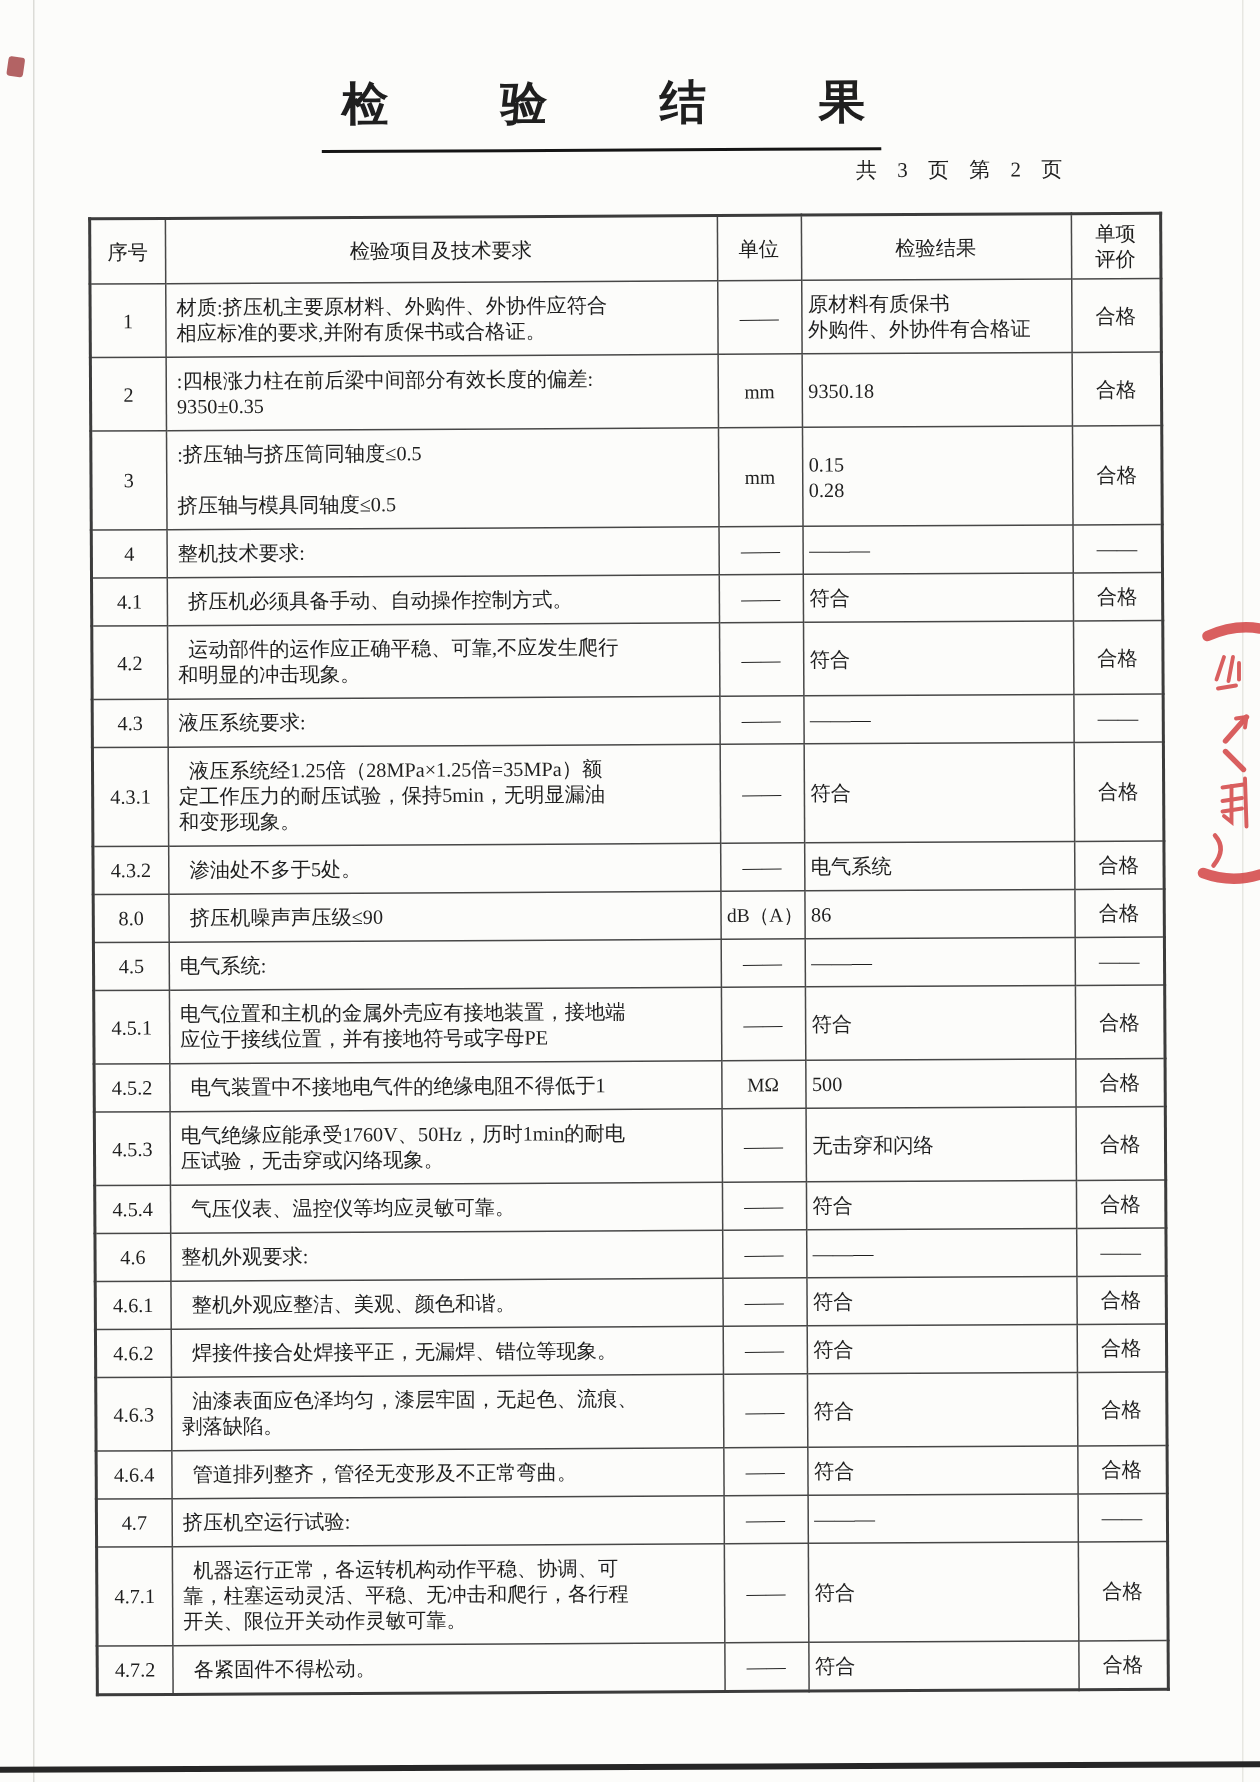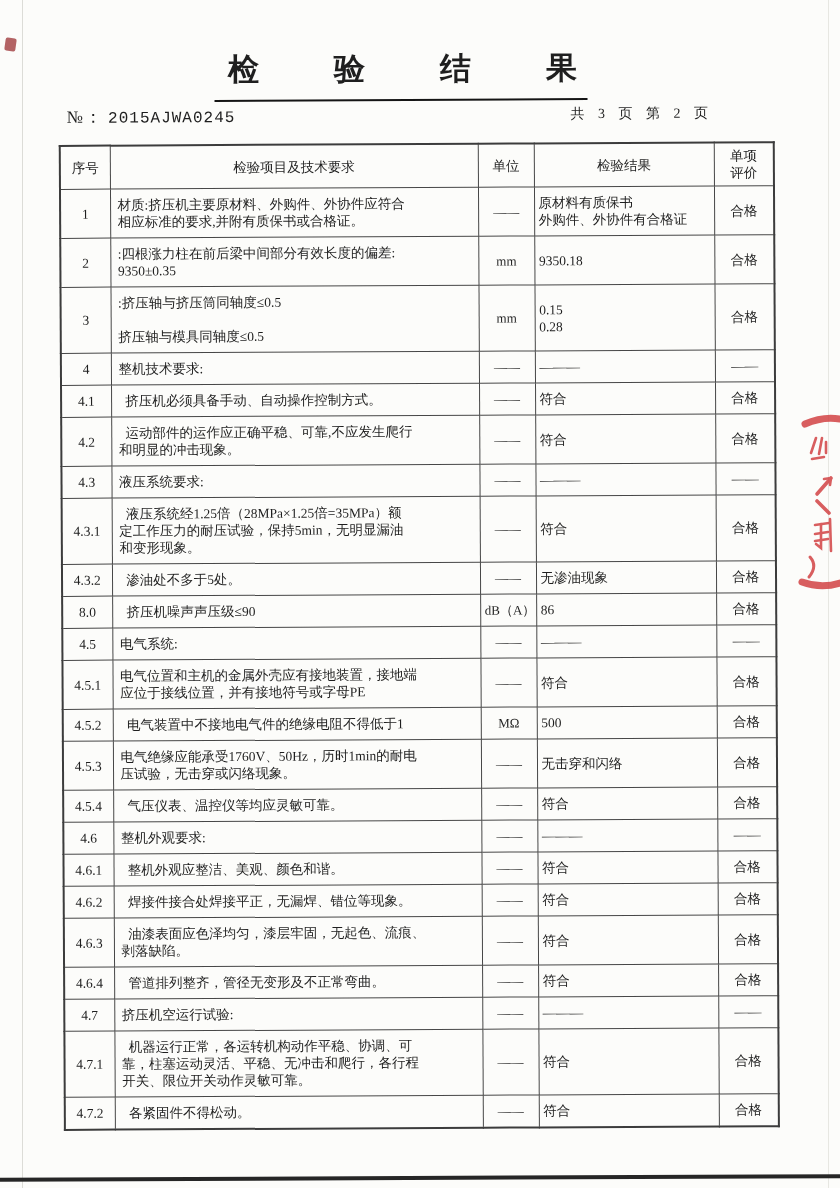--- a/index.html
+++ b/index.html
@@ -77,24 +77,20 @@
 </svg>
 
 <div id="sheet">
 
   <div class="title-wrap">
     <span class="title-underline">
       <span class="title-text">检验结果</span>
     </span>
   </div>
 
-  <div class="docno">
-    <span class="no-label">№：</span>
-    <span class="no-value">2015AJWA0245</span>
-  </div>
 
   <div class="pageinfo">共 3 页 第 2 页</div>
 
   <table class="insp">
     <colgroup>
       <col style="width:50px">
         <col style="width:368px">
         <col style="width:56px">
         <col style="width:180px">
         <col style="width:60px">
@@ -172,21 +168,21 @@
 定工作压力的耐压试验，保持5min，无明显漏油
 和变形现象。</td>
           <td class="c-unit">——</td>
           <td class="c-result">符合</td>
           <td class="c-eval">合格</td>
         </tr>
         <tr>
           <td class="c-num">4.3.2</td>
           <td class="c-item">  渗油处不多于5处。</td>
           <td class="c-unit">——</td>
-          <td class="c-result">无渗油现象</td>
+          <td class="c-result">电气系统</td>
           <td class="c-eval">合格</td>
         </tr>
         <tr>
           <td class="c-num">8.0</td>
           <td class="c-item">  挤压机噪声声压级≤90</td>
           <td class="c-unit">dB（A）</td>
           <td class="c-result">86</td>
           <td class="c-eval">合格</td>
         </tr>
         <tr>

